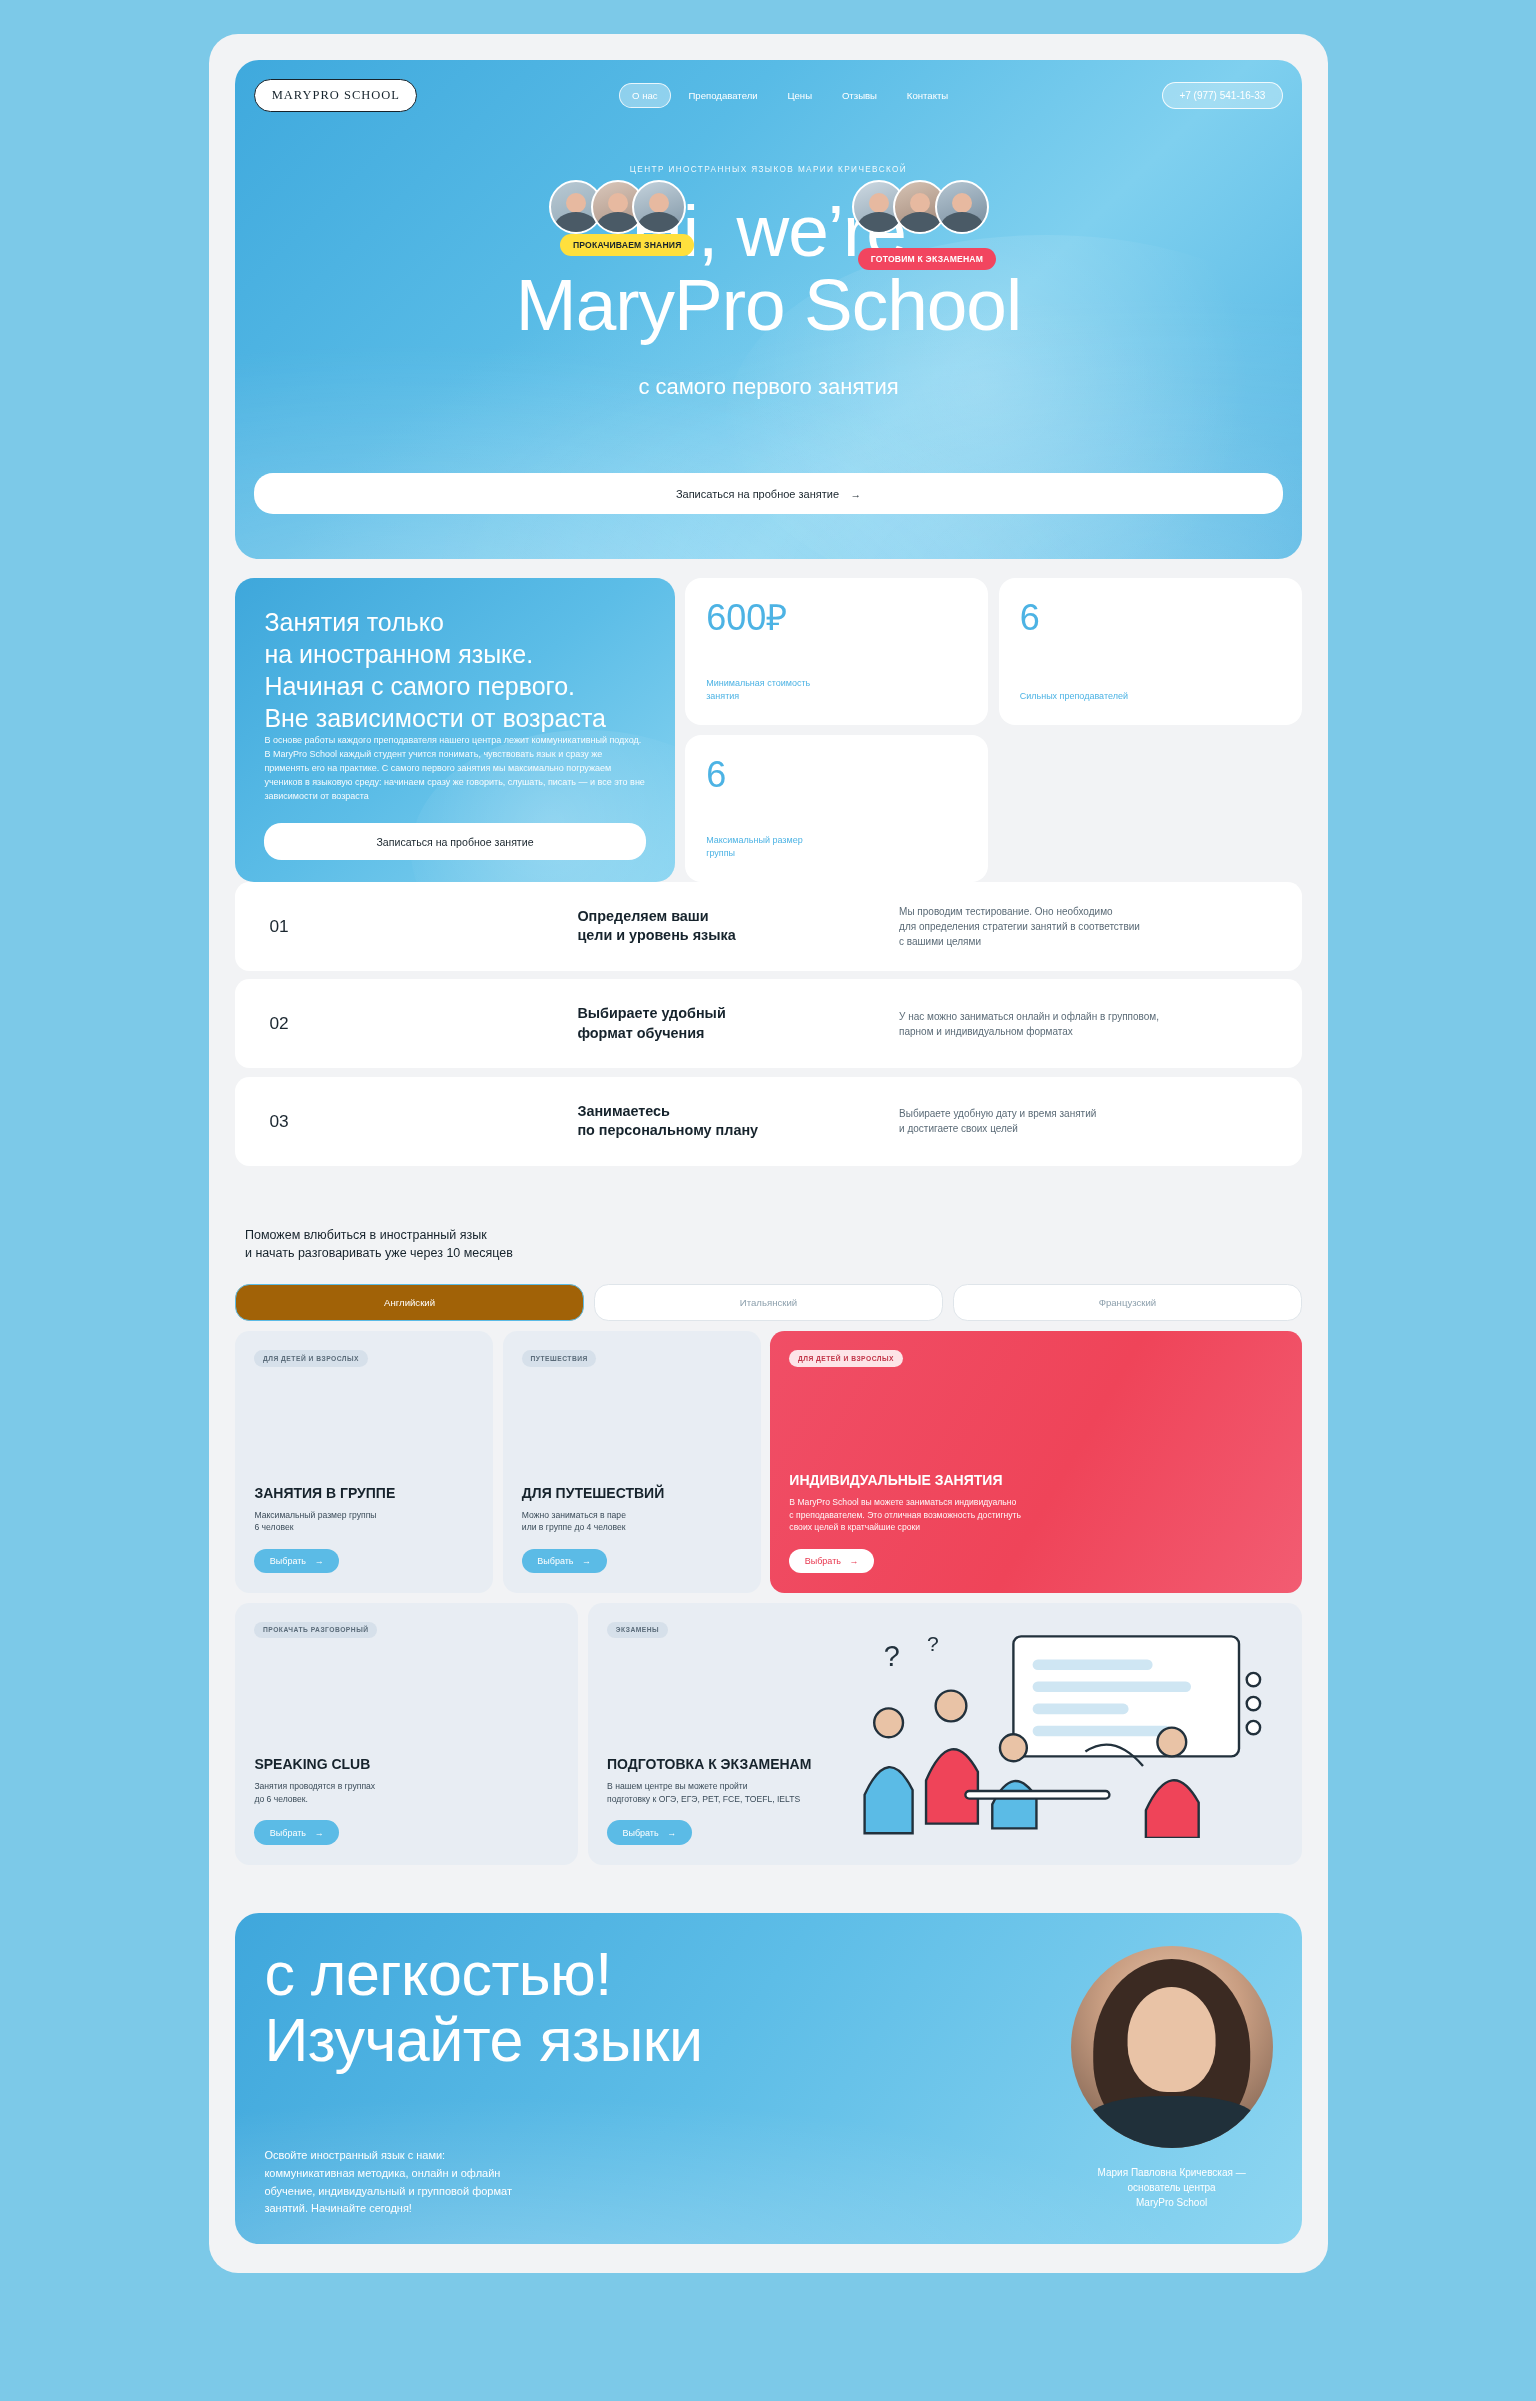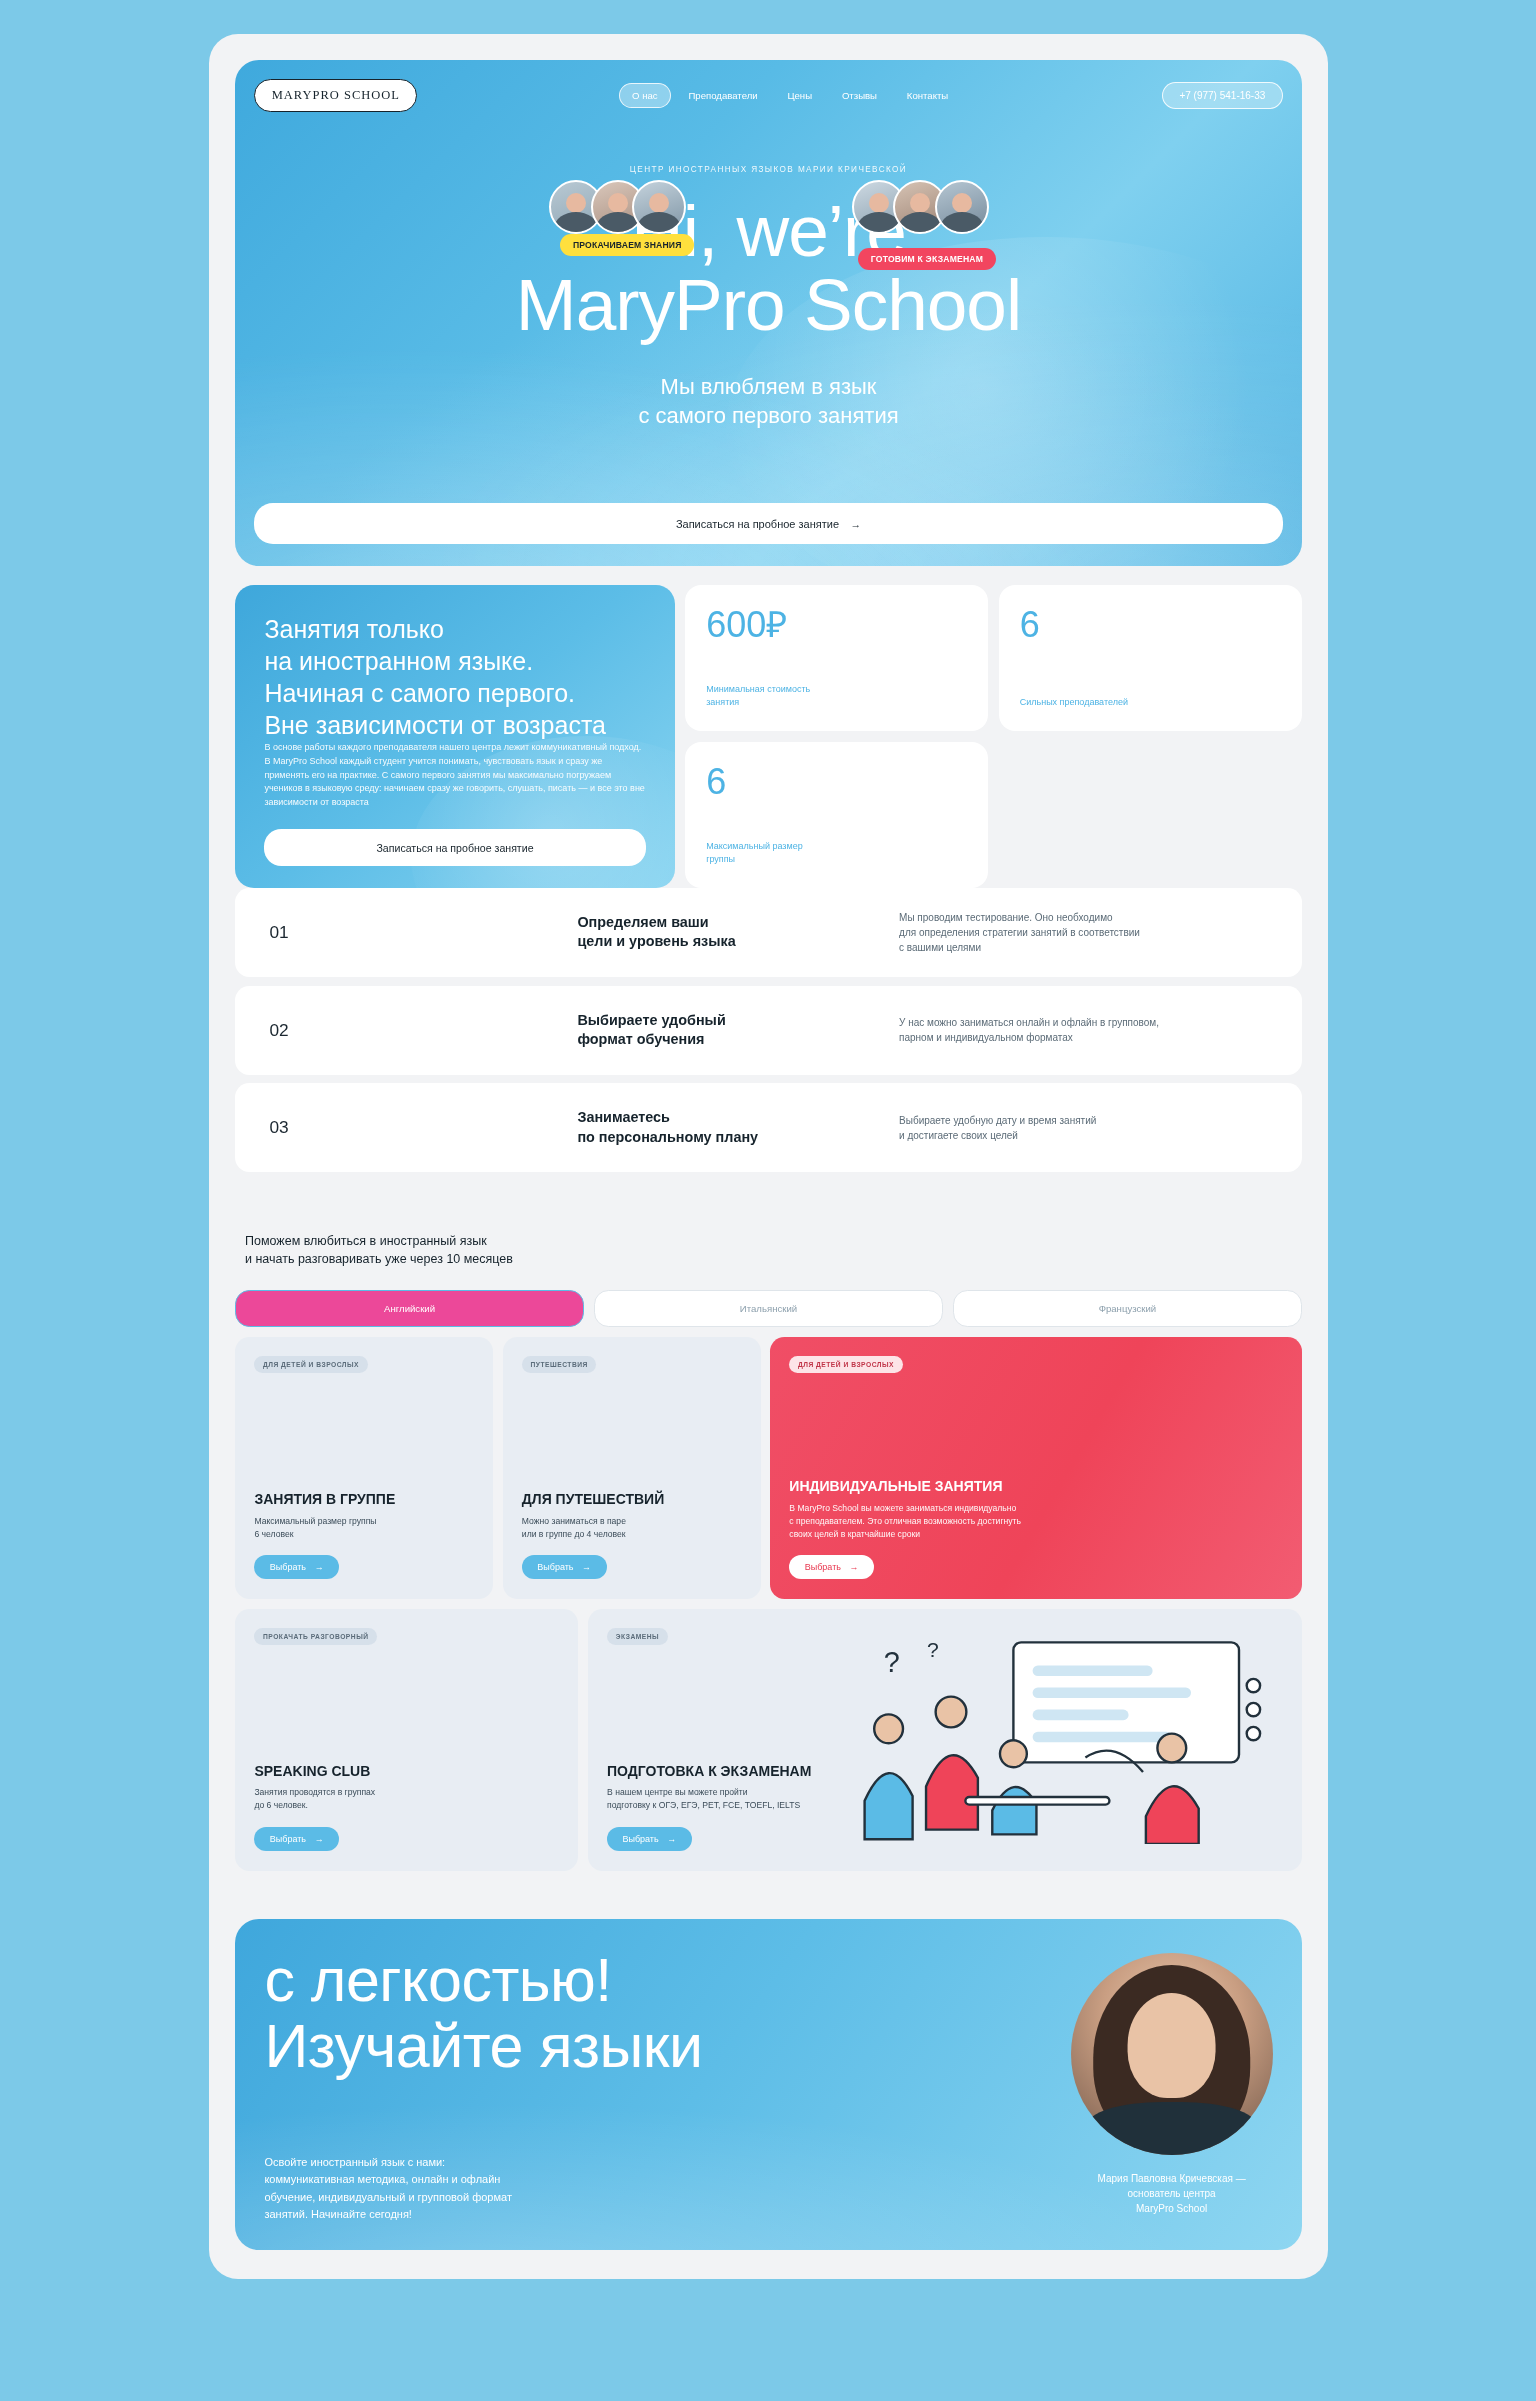--- a/index.html
+++ b/index.html
@@ -332,21 +332,21 @@
     border-radius: 14.4px;
     display: flex;
     align-items: center;
     justify-content: center;
     font-size: 9.6px;
     background: #ffffff;
     color: #8da0ad;
     border: 0.5px solid #dfe5ea;
   }
   .lang-tab.active {
-    background: #ec4899;
+    background: #a16207;
     color: #ffffff;
     border-color: #5bbbe6;
   }
 
   .cards-row {
     display: grid;
     grid-template-columns: 1fr 1fr 2.06fr;
     gap: 9.6px;
     margin-top: 10.6px;
   }
@@ -554,21 +554,20 @@
         <div class="pill-badge pill-yellow">ПРОКАЧИВАЕМ ЗНАНИЯ</div>
         <div class="pill-badge pill-red">ГОТОВИМ К ЭКЗАМЕНАМ</div>
 
         <h1 class="headline">
           <span>Hi, we’re</span>
           <span class="line2">MaryPro School</span>
         </h1>
       </div>
 
       <div class="subhead">
-        <div>Мы влюбляем в язык</div>
         <div>с самого первого занятия</div>
       </div>
     </div>
 
     <div class="cta-wide">
       <span>Записаться на пробное занятие</span>
       <span class="arrow">→</span>
     </div>
   </section>
 

